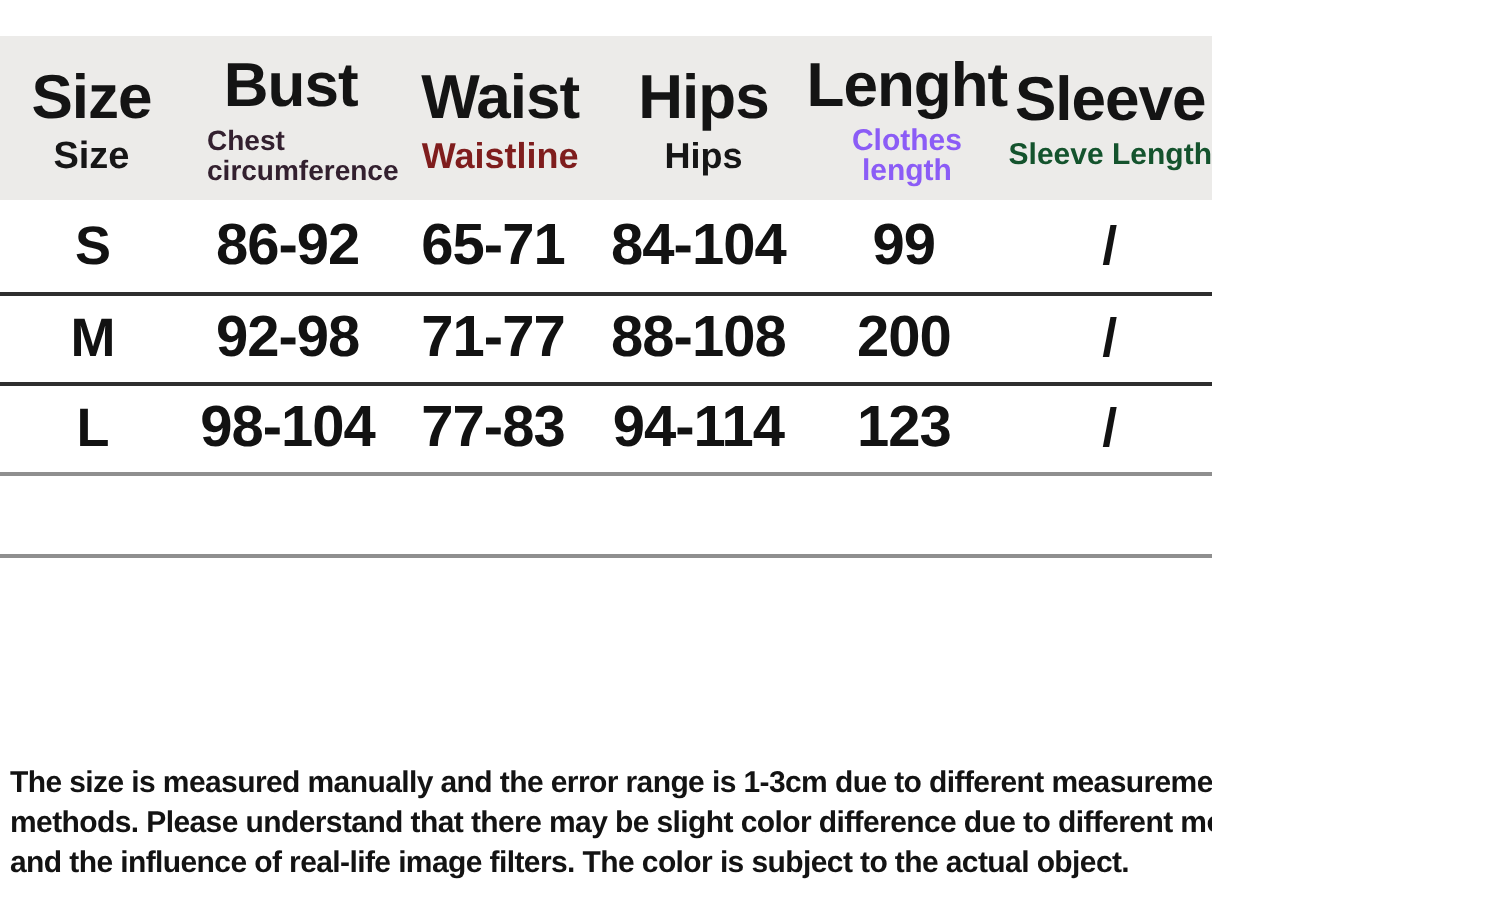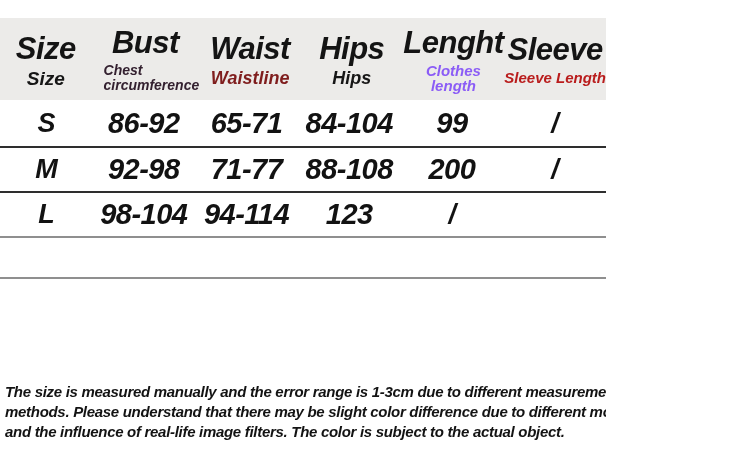--- a/index.html
+++ b/index.html
@@ -9,21 +9,20 @@
     font-family: "Liberation Sans", sans-serif;
   }
   .sheet {
     position: relative;
     width: 606px;
     height: 456px;
     background: #ffffff;
     overflow: hidden;
     font-weight: bold;
     color: #141414;
-    font-style: italic;
   }
   .top-spacer { height: 18px; }
 
   
   .chart-header {
     height: 82px;
     background: #ecebe9;
     display: grid;
     grid-template-columns: 0.9fr 1fr 1fr 1fr 1fr 1fr;
     align-items: center;
@@ -43,21 +42,21 @@
     display: inline-block;
     margin-top: 3px;
     line-height: 15px;
     white-space: pre-line;
   }
   .c0 .header-sub { font-size: 19px; line-height: 20px; color: #161616; }
   .c1 .header-sub { font-size: 14px; text-align: left; color: #33202f; margin-left: 12px; }
   .c2 .header-sub { font-size: 18px; line-height: 19px; color: #7f1d1d; }
   .c3 .header-sub { font-size: 18px; line-height: 19px; color: #161616; }
   .c4 .header-sub { font-size: 15px; color: #8b5cf6; }
-  .c5 .header-sub { font-size: 15px; color: #b91c1c; }
+  .c5 .header-sub { font-size: 15px; color: #14532d; }
 
   
   .chart-row {
     display: grid;
     grid-template-columns: 0.9fr 1fr 1fr 1fr 1fr 1fr;
     align-items: center;
     text-align: center;
     box-sizing: border-box;
   }
   .row-s { height: 48px; border-bottom: 2px solid #2e2e2e; }
@@ -135,20 +134,21 @@
     <div class="cell">92-98</div>
     <div class="cell">71-77</div>
     <div class="cell">88-108</div>
     <div class="cell">200</div>
     <div class="cell slash">/</div>
   </div>
 
   <div class="chart-row row-l">
     <div class="cell size-label">L</div>
     <div class="cell">98-104</div>
+    <div class="cell">77-83</div>
     <div class="cell">94-114</div>
     <div class="cell">123</div>
     <div class="cell slash">/</div>
   </div>
 
   <div class="chart-row row-blank"></div>
 
   <div class="disclaimer">The size is measured manually and the error range is 1-3cm due to different measurement
 methods. Please understand that there may be slight color difference due to different monitors
 and the influence of real-life image filters. The color is subject to the actual object.</div>

